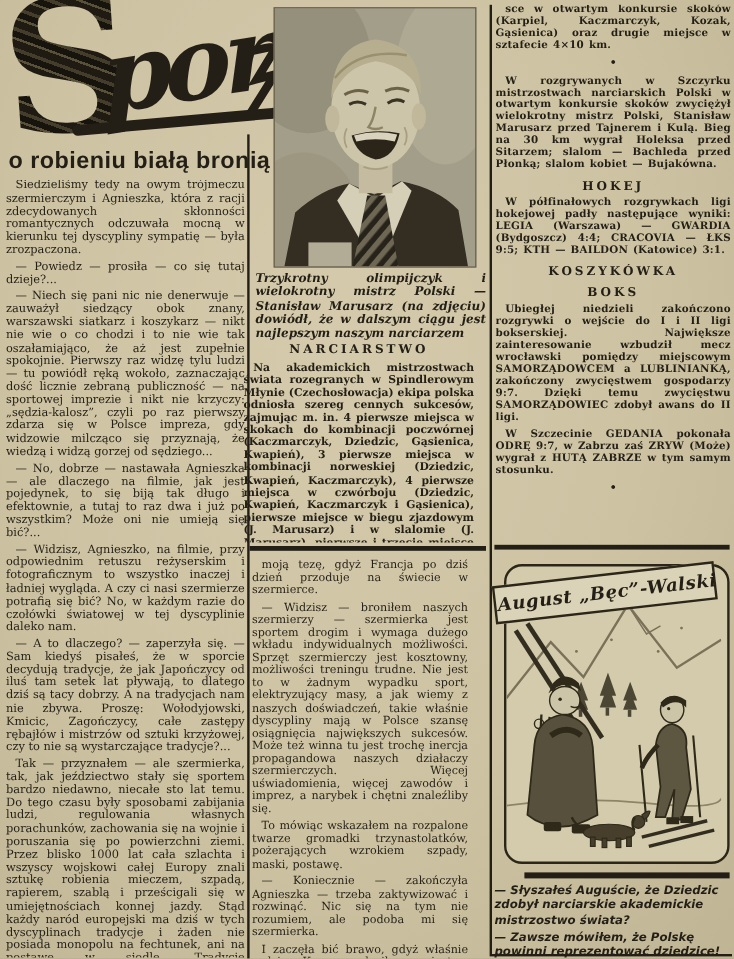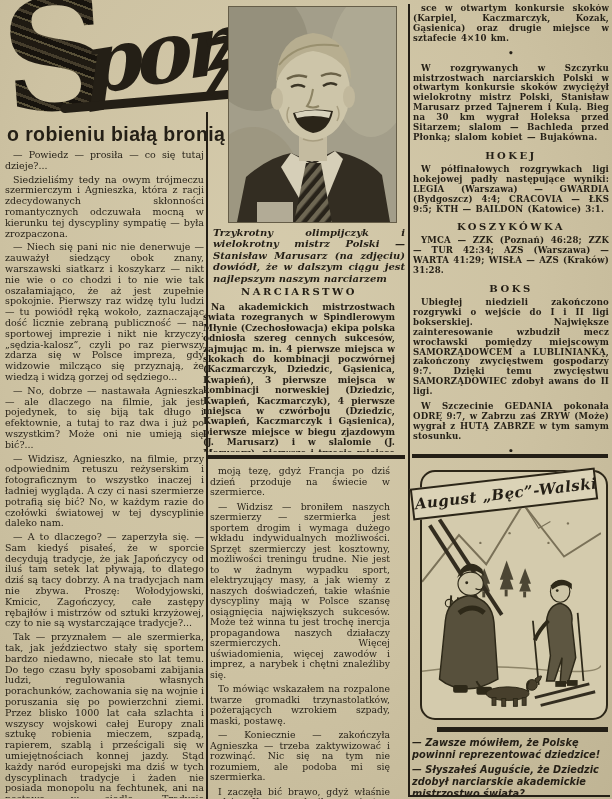--- a/index.html
+++ b/index.html
@@ -76,22 +76,22 @@
     <div class="mast-port">port</div>
     <div class="mast-underline"></div>
     <svg class="mast-flourish" width="30" height="62" viewBox="0 0 30 62">
       <path d="M3,7 L27,2 L10,30 L25,26 L5,58" fill="none" stroke="#241f16" stroke-width="7"></path>
     </svg>
   </div>
 
   <div class="headline">o robieniu białą bronią</div>
 
   <div class="leftcol">
+    <p>Siedzieliśmy tedy na owym trójmeczu szermierczym i Agnieszka, która z racji zdecydowanych skłonności romantycznych odczuwała mocną w kierunku tej dyscypliny sympatię — była zrozpaczona.</p>
     <p>— Powiedz — prosiła — co się tutaj dzieje?...</p>
-    <p>Siedzieliśmy tedy na owym trójmeczu szermierczym i Agnieszka, która z racji zdecydowanych skłonności romantycznych odczuwała mocną w kierunku tej dyscypliny sympatię — była zrozpaczona.</p>
     <p>— Niech się pani nic nie denerwuje — zauważył siedzący obok znany, warszawski siatkarz i koszykarz — nikt nie wie o co chodzi i to nie wie tak oszałamiająco, że aż jest zupełnie spokojnie. Pierwszy raz widzę tylu ludzi — tu powiódł ręką wokoło, zaznaczając dość licznie zebraną publiczność — na sportowej imprezie i nikt nie krzyczy: „sędzia-kalosz”, czyli po raz pierwszy zdarza się w Polsce impreza, gdy widzowie milcząco się przyznają, że wiedzą i widzą gorzej od sędziego...</p>
     <p>— No, dobrze — nastawała Agnieszka — ale dlaczego na filmie, jak jest pojedynek, to się biją tak długo i efektownie, a tutaj to raz dwa i już po wszystkim? Może oni nie umieją się bić?...</p>
     <p>— Widzisz, Agnieszko, na filmie, przy odpowiednim retuszu reżyserskim i fotograficznym to wszystko inaczej i ładniej wygląda. A czy ci nasi szermierze potrafią się bić? No, w każdym razie do czołówki światowej w tej dyscyplinie daleko nam.</p>
     <p>— A to dlaczego? — zaperzyła się. — Sam kiedyś pisałeś, że w sporcie decydują tradycje, że jak Japończycy od iluś tam setek lat pływają, to dlatego dziś są tacy dobrzy. A na tradycjach nam nie zbywa. Proszę: Wołodyjowski, Kmicic, Zagończycy, całe zastępy rębajłów i mistrzów od sztuki krzyżowej, czy to nie są wystarczające tradycje?...</p>
     <p>Tak — przyznałem — ale szermierka, tak, jak jeździectwo stały się sportem bardzo niedawno, niecałe sto lat temu. Do tego czasu były sposobami zabijania ludzi, regulowania własnych porachunków, zachowania się na wojnie i poruszania się po powierzchni ziemi. Przez blisko 1000 lat cała szlachta i wszyscy wojskowi całej Europy znali sztukę robienia mieczem, szpadą, rapierem, szablą i prześcigali się w umiejętnościach konnej jazdy. Stąd każdy naród europejski ma dziś w tych dyscyplinach tradycje i żaden nie posiada monopolu na fechtunek, ani na postawę w siodle. Tradycje Wołodyjowskiego u nas to d'Artagnan we Francji, czy Robin Hood w Anglii, którzy też nie mieli równych sobie w robieniu białą bronią. Zresztą przykład Francji potwierdzał by tylko</p>
   </div>
 
   <div class="vrule" id="vrule-a"></div>
   <div class="vrule" id="vrule-b"></div>
 
@@ -149,21 +149,20 @@
 
   </div>
 
   <div class="rightcol">
     <p>sce w otwartym konkursie skoków (Karpiel, Kaczmarczyk, Kozak, Gąsienica) oraz drugie miejsce w sztafecie 4×10 km.</p>
     <div class="bullet">•</div>
     <p>W rozgrywanych w Szczyrku mistrzostwach narciarskich Polski w otwartym konkursie skoków zwyciężył wielokrotny mistrz Polski, <b>Stanisław Marusarz</b> przed Tajnerem i Kulą. Bieg na 30 km wygrał <b>Holeksa</b> przed Sitarzem; slalom — <b>Bachleda</b> przed Płonką; slalom kobiet — <b>Bujakówna</b>.</p>
     <div class="sect-h">HOKEJ</div>
     <p>W półfinałowych rozgrywkach ligi hokejowej padły następujące wyniki: LEGIA (Warszawa) — GWARDIA (Bydgoszcz) 4:4; CRACOVIA — ŁKS 9:5; KTH — BAILDON (Katowice) 3:1.</p>
     <div class="sect-h">KOSZYKÓWKA</div>
-    <p>YMCA — ZZK (Poznań) 46:28; ZZK — TUR 42:34; AZS (Warszawa) — WARTA 41:29; WISŁA — AZS (Kraków) 31:28.</p>
     <div class="sect-h">BOKS</div>
     <p>Ubiegłej niedzieli zakończono rozgrywki o wejście do I i II ligi bokserskiej. Największe zainteresowanie wzbudził mecz wrocławski pomiędzy miejscowym SAMORZĄDOWCEM a LUBLINIANKĄ, zakończony zwycięstwem gospodarzy 9:7. Dzięki temu zwycięstwu SAMORZĄDOWIEC zdobył awans do II ligi.</p>
     <p>W Szczecinie <b>GEDANIA</b> pokonała <b>ODRĘ</b> 9:7, w Zabrzu zaś <b>ZRYW (Może)</b> wygrał z <b>HUTĄ ZABRZE</b> w tym samym stosunku.</p>
     <div class="bullet">•</div>
 
   </div>
 
   <div class="cartoon-frame">
     <svg width="179" height="241" viewBox="0 0 184 242">
       <path d="M0,110 L38,62 L66,92 L104,30 L146,84 L184,60" stroke="#7a7158" stroke-width="2" fill="none"></path>
@@ -234,18 +233,18 @@
         <rect x="2" y="1" width="1.6" height="6" rx=".8"></rect>
         <rect x="4.2" y="0" width="1.6" height="7" rx=".8"></rect>
         <rect x="6.4" y="0.5" width="1.6" height="6.5" rx=".8"></rect>
         <rect x="8.6" y="1.5" width="1.6" height="5.5" rx=".8"></rect>
       </g>
     </svg>
     <span class="txt">August „Bęc”-Walski</span>
   </div>
   <div class="cap-bar"></div>
   <div class="cartoon-caption">
+    <p>— Słyszałeś Auguście, że Dziedzic zdobył narciarskie akademickie mistrzostwo świata?</p>
     <p>— Zawsze mówiłem, że Polskę powinni reprezentować dziedzice!</p>
-    <p>— Słyszałeś Auguście, że Dziedzic zdobył narciarskie akademickie mistrzostwo świata?</p>
   </div>
   <div class="bottom-rule"></div>
 
 </div>
 
 </body></html>

